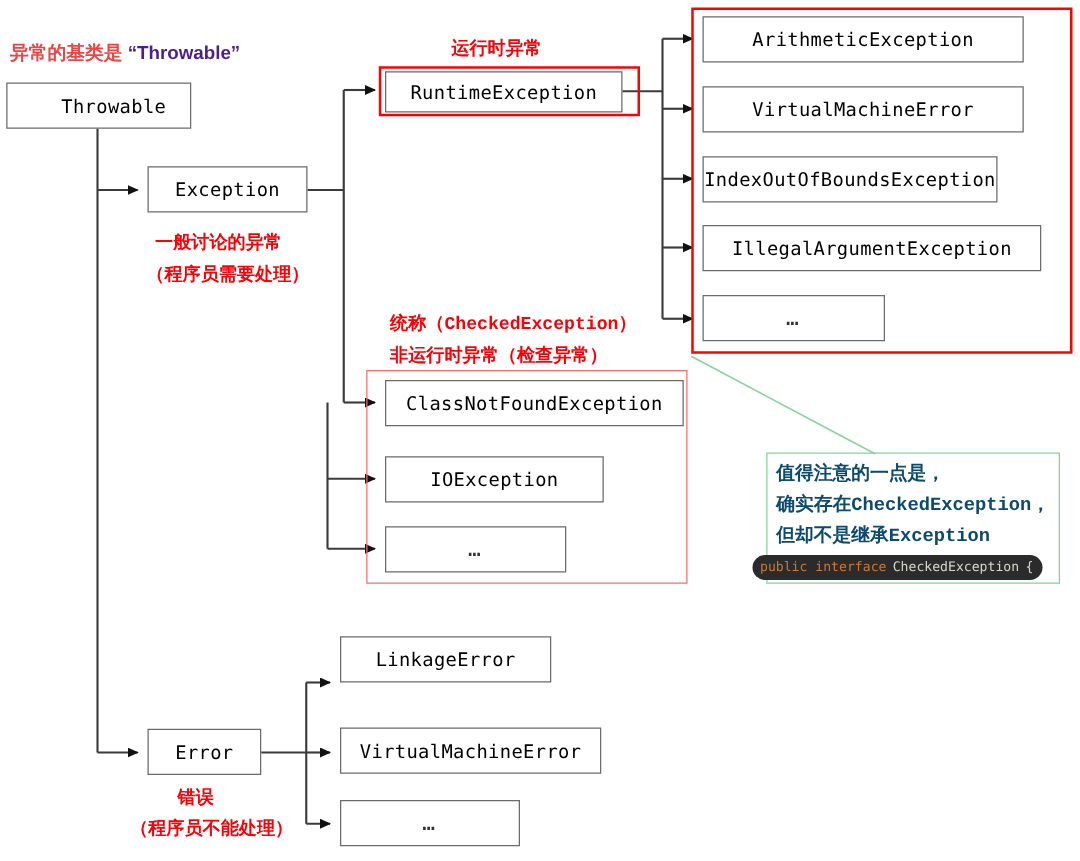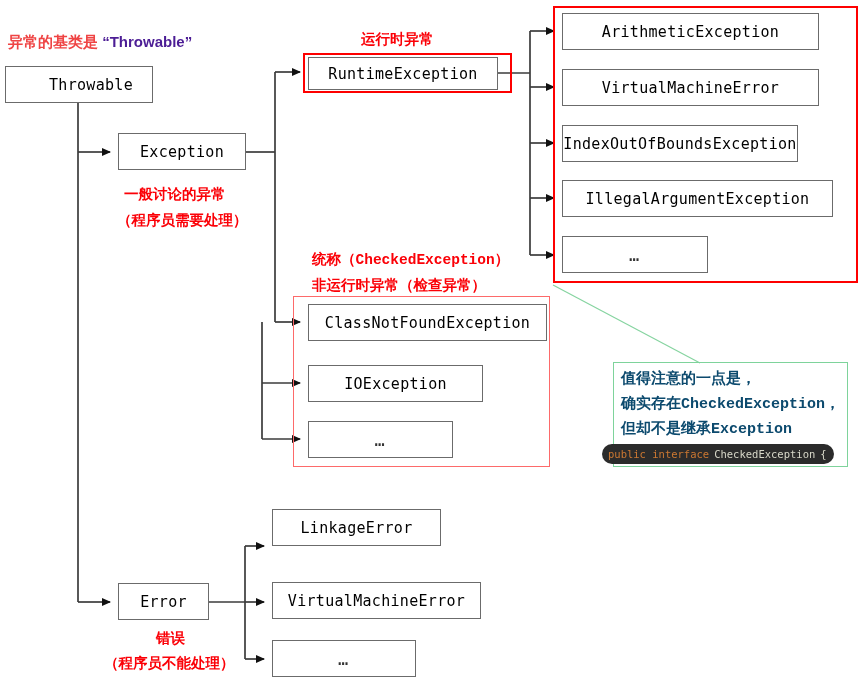--- a/index.html
+++ b/index.html
@@ -184,21 +184,21 @@
   <div class="node ellipsis" style="left:272px; top:640px; width:144px; height:37px;">…</div>
 
   <div class="anno anno-red" style="left:361px; top:29px;">运行时异常</div>
 
   <div class="anno anno-red" style="left:124px; top:184px;">一般讨论的异常</div>
   <div class="anno anno-red" style="left:117px; top:210px;">（程序员需要处理）</div>
 
   <div class="anno anno-red" style="left:312px; top:249px;">统称（CheckedException）</div>
   <div class="anno anno-red" style="left:312px; top:275px;">非运行时异常（检查异常）</div>
 
-  <div class="anno anno-red" style="left:156px; top:628px;">错误</div>
+  <div class="anno anno-red" style="left:142px; top:628px;">错误</div>
   <div class="anno anno-red" style="left:104px; top:653px;">（程序员不能处理）</div>
 
   <div class="anno anno-green" style="left:621px; top:368px;">值得注意的一点是，</div>
   <div class="anno anno-green" style="left:621px; top:393px;">确实存在CheckedException，</div>
   <div class="anno anno-green" style="left:621px; top:418px;">但却不是继承Exception</div>
 
   <div class="code-strip" style="left:602px; top:444px; width:226px; height:20px;border-radius:10px;">
     <span class="code-kw">public interface</span>
     <span class="code-id" style="margin-left:5px;">CheckedException</span>
     <span class="code-punc" style="margin-left:5px;">{</span>

